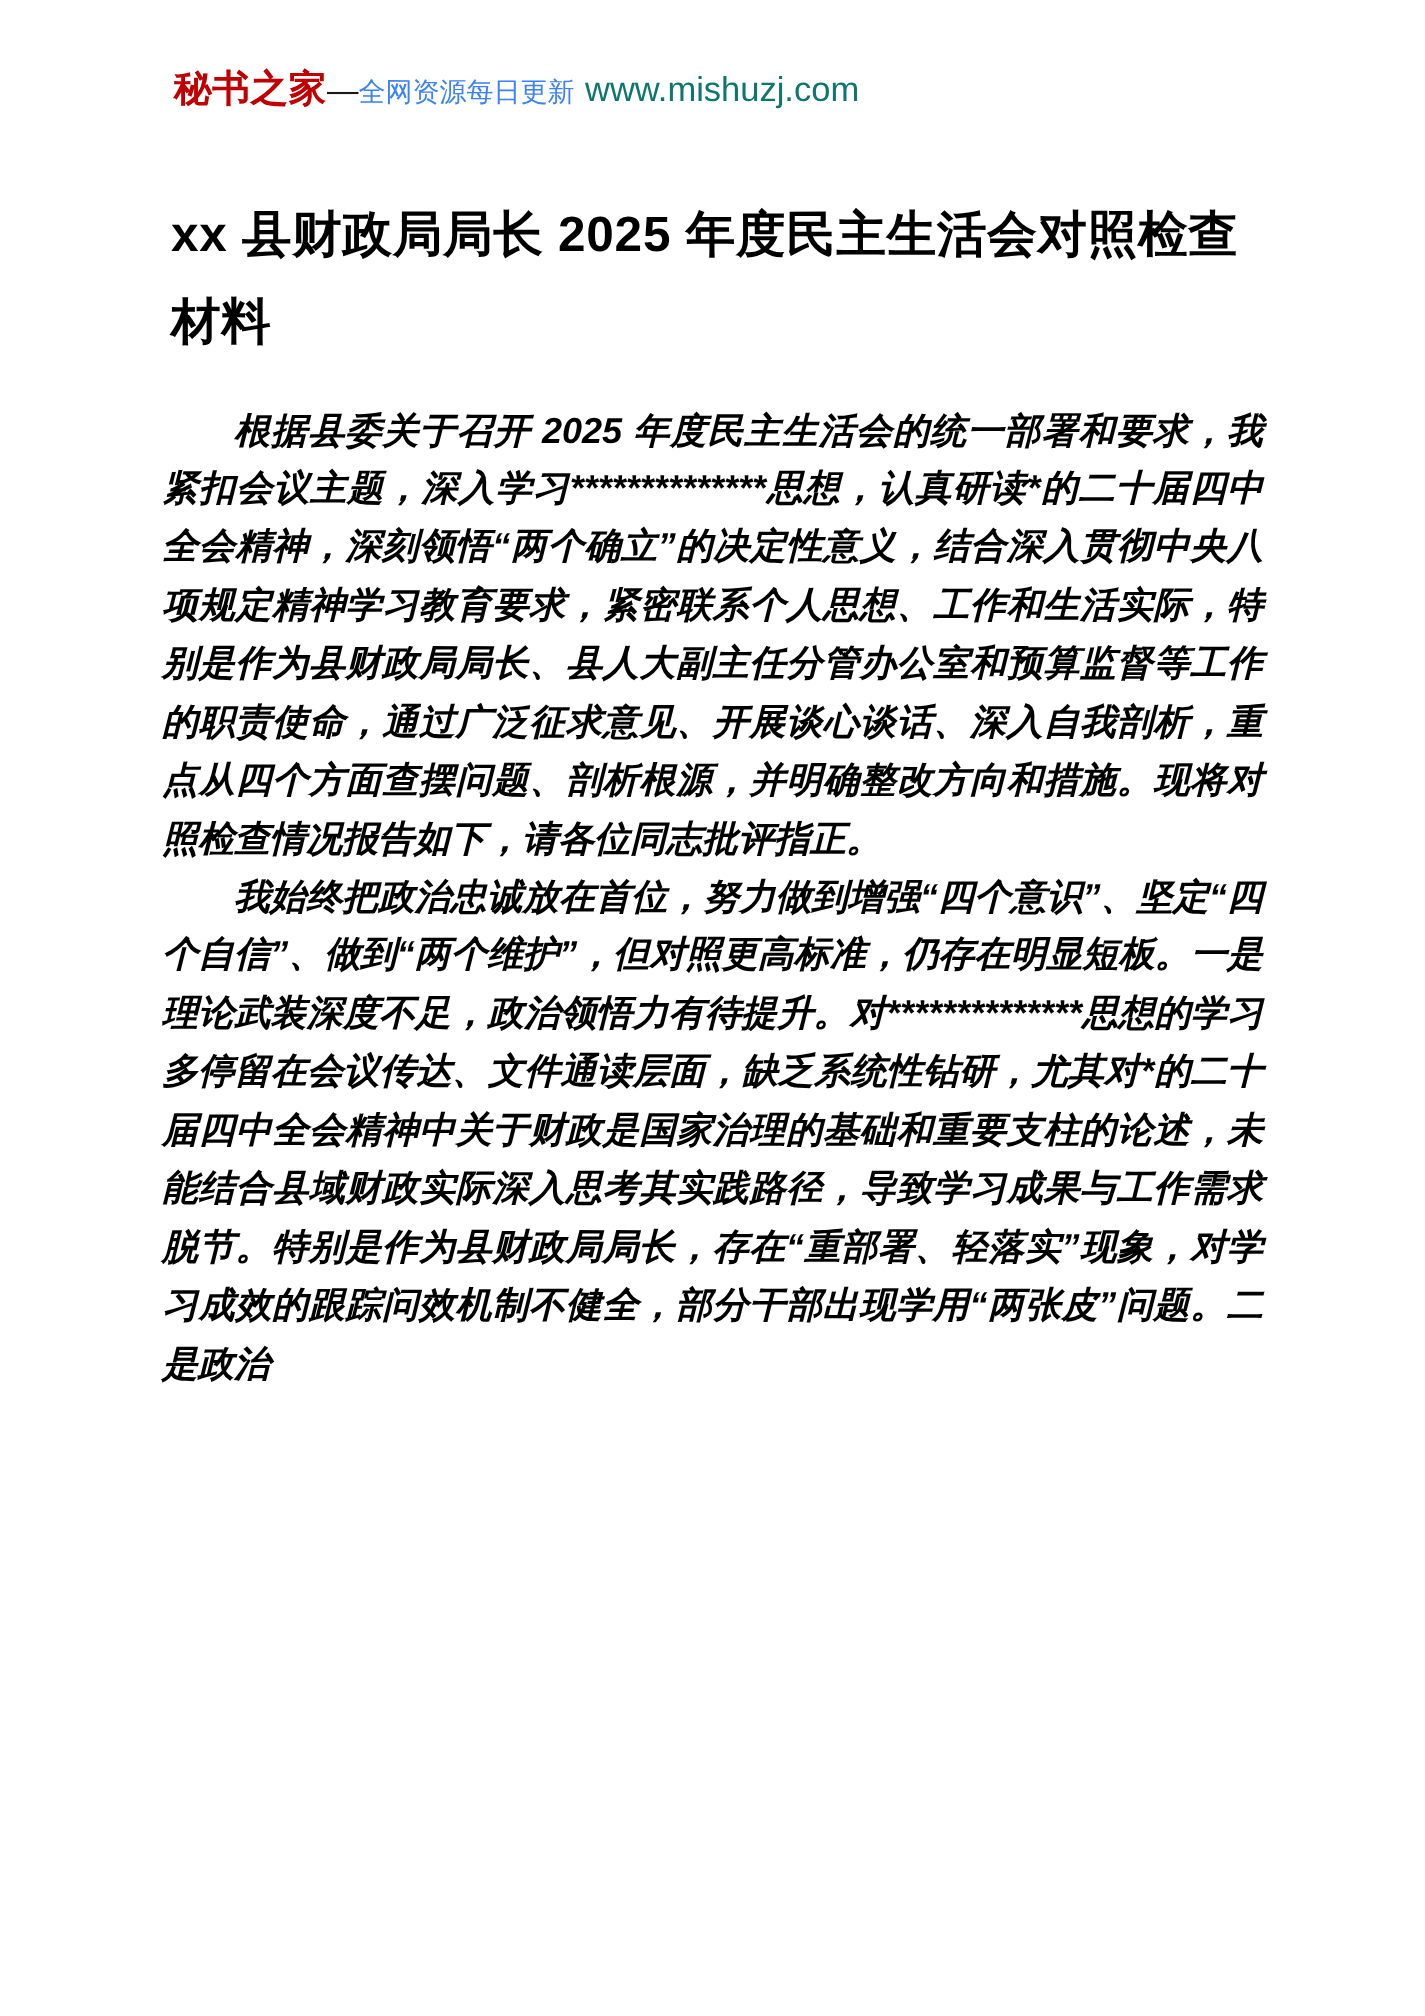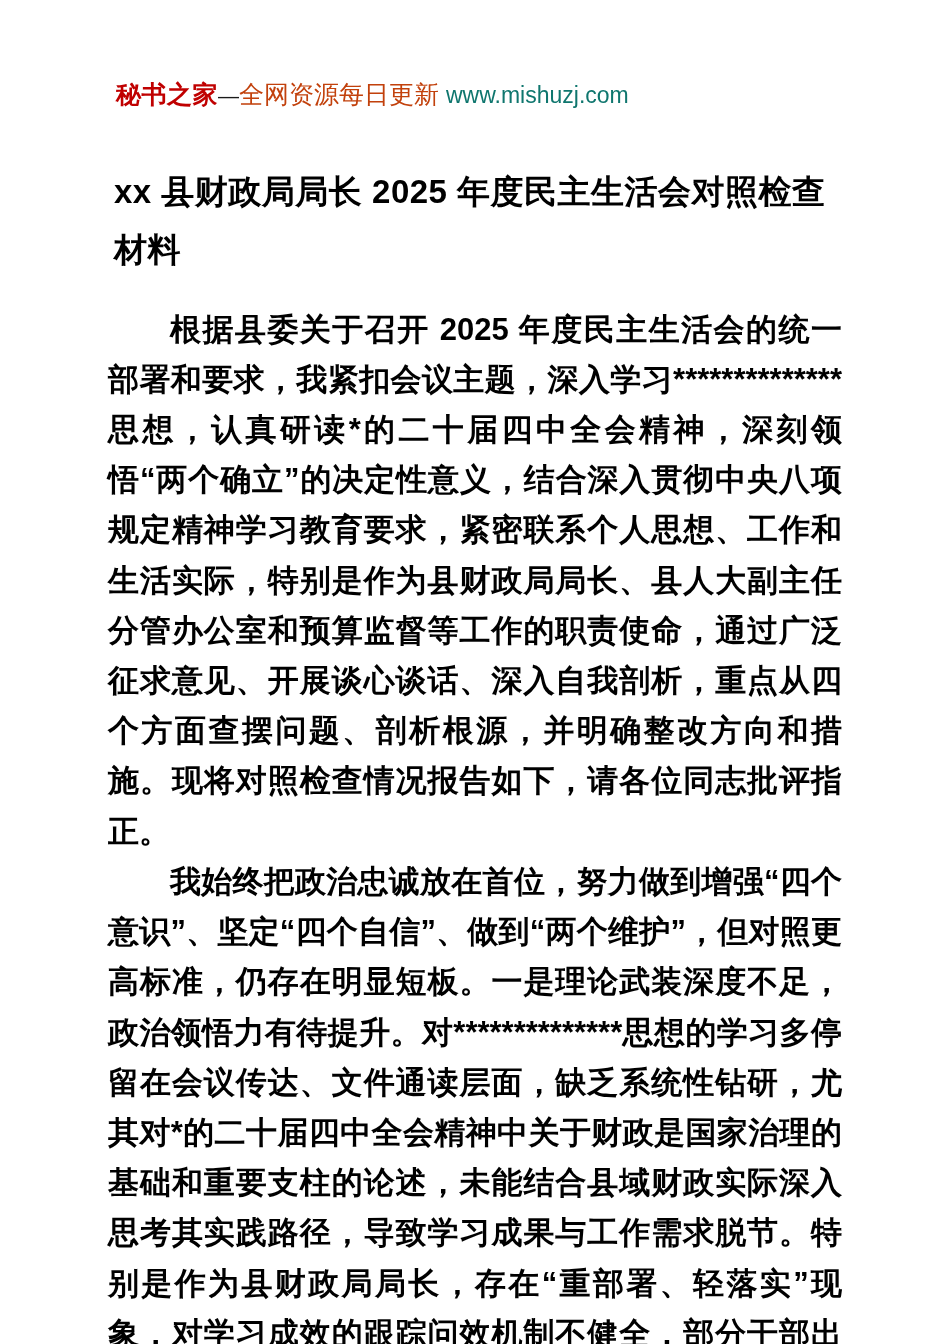--- a/index.html
+++ b/index.html
@@ -12,21 +12,21 @@
     height: 1344px;
     font-family: "Liberation Serif", "DejaVu Serif", serif;
     color: #000000;
     position: relative;
     overflow: hidden;
   }
   .page {
     width: 950px;
     height: 1266px;
     box-sizing: border-box;
-    padding: 78px 108px 40px 108px;
+    padding: 42px 108px 40px 108px;
     position: relative;
   }
   
   .header-line {
     display: flex;
     align-items: baseline;
     justify-content: flex-start;
     padding-left: 8px;
     margin-bottom: 52px;
     white-space: nowrap;
@@ -38,23 +38,23 @@
     font-size: 25px;
     letter-spacing: 0.5px;
   }
   .header-sep {
     color: #1a1a1a;
     font-family: "Liberation Sans", sans-serif;
     font-size: 21px;
     letter-spacing: 0px;
   }
   .header-tagline {
-    color: #c2410c;
+    color: #3b82f6;
     font-family: Liberation Mono, monospace;
-    font-size: 25px;
+    font-size: 18px;
   }
   .header-url {
     color: #0f766e;
     font-family: "Liberation Sans", sans-serif;
     font-size: 23px;
     margin-left: 7px;
   }
 
   
   .doc-title {
@@ -63,27 +63,28 @@
     font-size: 33px;
     line-height: 1.75;
     letter-spacing: 0.5px;
     margin: 0 0 26px 0;
     padding: 0 6px;
   }
 
   
   .body-text p {
     font-family: "Liberation Sans", sans-serif;
-    font-size: 31px;
+    font-size: 24px;
     line-height: 1.62;
     margin: 0;
     text-align: justify;
     text-justify: inter-ideograph;
     letter-spacing: 0px;
     font-weight: 600;
+    font-style: italic;
   }
   .body-text p.indent {
     text-indent: 2em;
   }
   .body-text p.heading {
     text-indent: 2em;
     font-weight: 700;
   }
 </style>
 </head>

